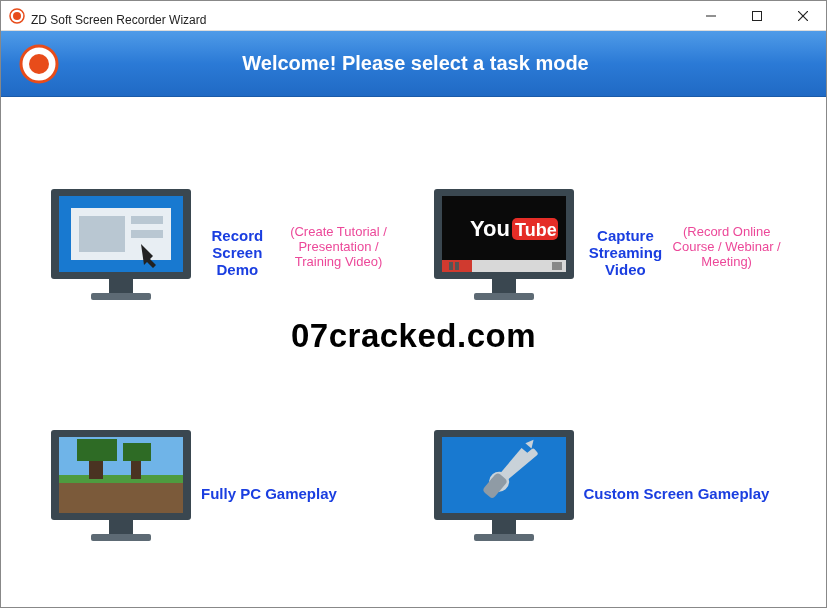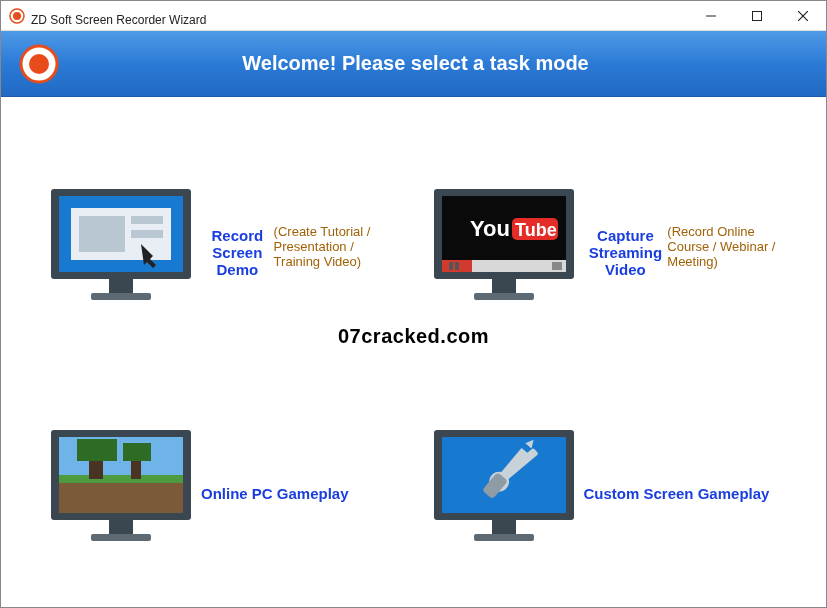--- a/index.html
+++ b/index.html
@@ -96,31 +96,31 @@
       justify-content: center;
     }
     .option-title {
       color: #1a3ee0;
       font-weight: bold;
       font-size: 15px;
       margin-top: 18px;
       text-align: center;
     }
     .option-sub {
-      color: #a16207;
+      color: #ec4899;
       font-size: 13px;
       margin-top: 6px;
-      text-align: left;
+      text-align: center;
     }
     .watermark {
       position: absolute;
       top: 46%;
       left: 50%;
       transform: translate(-50%, -50%);
-      font-size: 20px;
+      font-size: 33px;
       font-weight: bold;
       color: #000;
       letter-spacing: 0.5px;
       pointer-events: none;
       z-index: 10;
     }
   </style>
 </head>
 <body>
 
@@ -217,21 +217,21 @@
           <rect x="18" y="54" width="124" height="34" fill="#7b5a3a"></rect>
           <rect x="18" y="50" width="124" height="8" fill="#4e9b3f"></rect>
           <rect x="48" y="20" width="14" height="34" fill="#4a3322"></rect>
           <rect x="36" y="14" width="40" height="22" fill="#2e6b25"></rect>
           <rect x="90" y="26" width="10" height="28" fill="#4a3322"></rect>
           <rect x="82" y="18" width="28" height="18" fill="#2e6b25"></rect>
           <rect x="68" y="95" width="24" height="14" fill="#3a4750"></rect>
           <rect x="50" y="109" width="60" height="7" rx="2" fill="#5d6a74"></rect>
         </svg>
       </div>
-      <div class="option-title">Online PC Gameplay</div>
+      <div class="option-title">Fully PC Gameplay</div>
       <div class="option-sub"></div>
     </div>
 
     <div class="cell">
       <div class="monitor-wrap">
         <svg width="160" height="120" viewBox="0 0 160 120">
           <rect x="10" y="5" width="140" height="90" rx="3" fill="#3a4750"></rect>
           <rect x="18" y="12" width="124" height="76" fill="#1879d0"></rect>
 
           <g transform="translate(80,50)">

